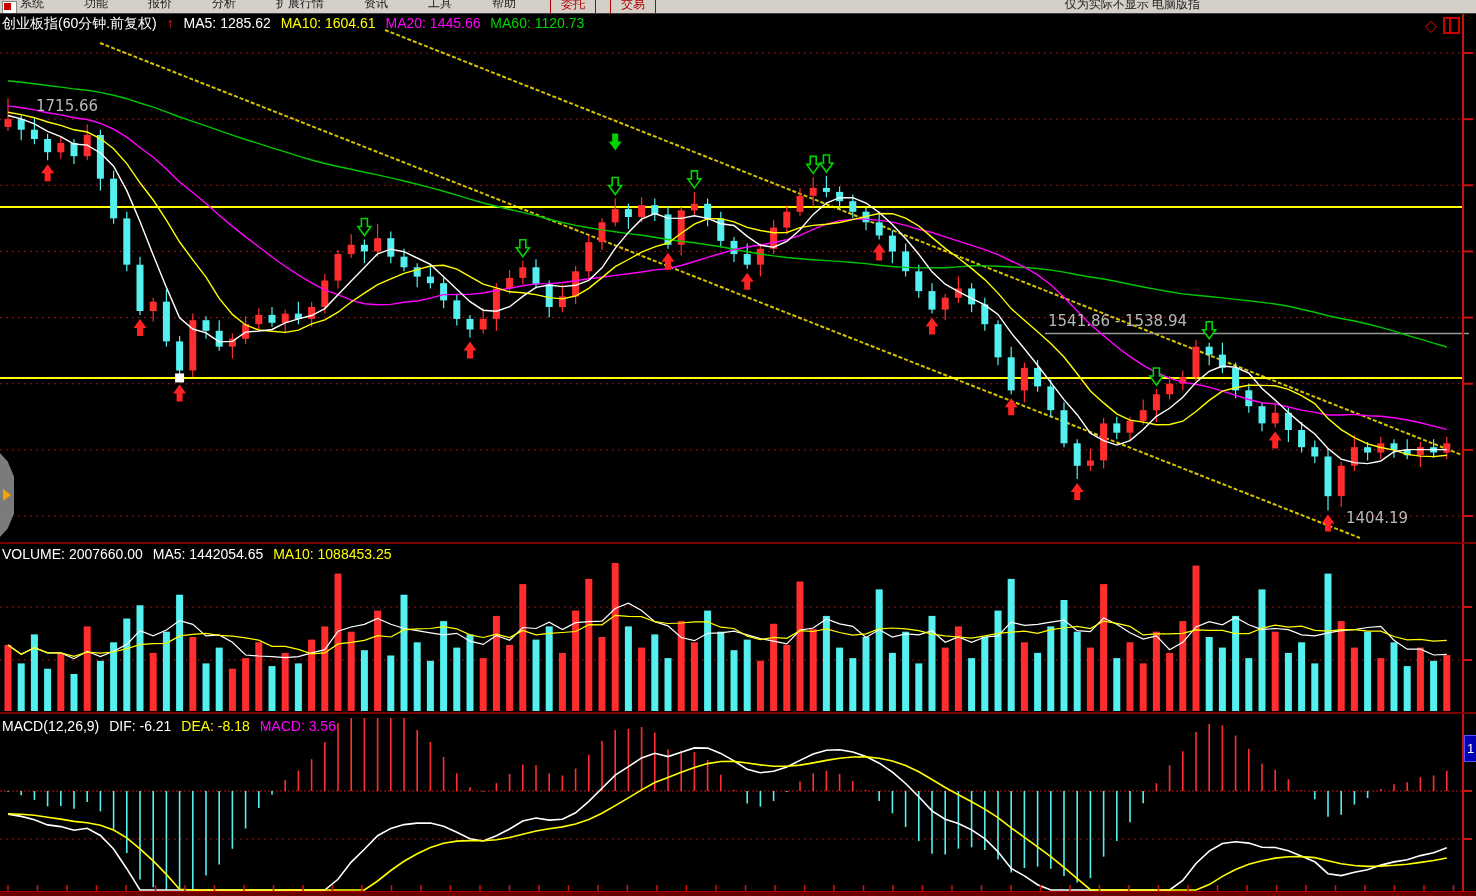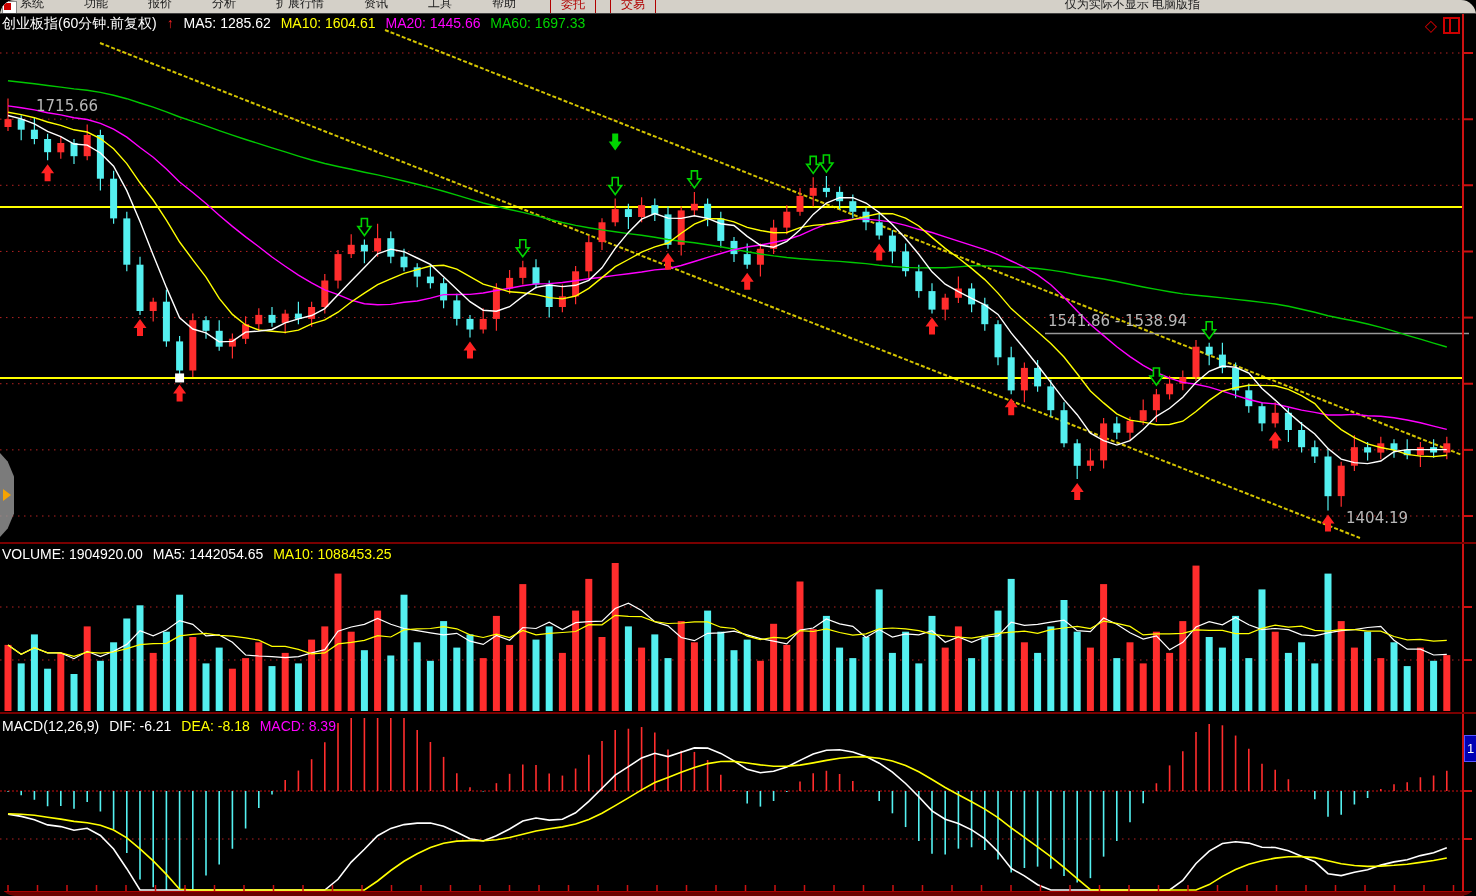--- a/index.html
+++ b/index.html
@@ -1,17 +1,17 @@
 <!DOCTYPE html>
 <html><head>
 <meta charset="utf-8">
 <style>
   html,body{margin:0;padding:0;background:#000;}
   #screen{position:relative;width:1476px;height:896px;background:#000;overflow:hidden;
-          font-family:"Liberation Sans","DejaVu Sans",sans-serif;border-radius:15px;}
+          font-family:"Liberation Sans","DejaVu Sans",sans-serif;}
   
   #menubar{position:absolute;left:0;top:0;width:1476px;height:13px;background:#d4d0c8;
            border-bottom:1px solid #404040;overflow:hidden;}
   #menurow{display:flex;align-items:flex-start;margin-top:-7px;font-size:12px;color:#1a1a1a;white-space:nowrap;}
   .menu-item{padding:2px 20px 0 20px;}
   .menu-item.red{color:#b00000;border:1px solid #b00000;background:#d4d0c8;padding:2px 10px 0 10px;margin-left:14px;}
   #menu-right{position:absolute;right:276px;top:-4px;font-size:12px;color:#222;}
   #menu-logo{position:absolute;left:2px;top:1px;width:13px;height:11px;background:#fff;border:1px solid #888;}
   #menu-logo div{width:7px;height:7px;background:#c00;margin:1px;}
   
@@ -62,21 +62,21 @@
       </div>
     <div id="menu-right">仅为实际不显示 电脑版指</div>
   </div>
 
   <div class="hdr" id="price-hdr">
     <span class="c-white">创业板指(60分钟.前复权)</span>
     <span class="c-red">↑</span>
     <span class="c-white">MA5: 1285.62</span>
     <span class="c-yellow">MA10: 1604.61</span>
     <span class="c-magenta">MA20: 1445.66</span>
-    <span class="c-green">MA60: 1697.33</span>
+    <span class="c-green">MA60: 1120.73</span>
   </div>
   <div id="hdr-icons">
     <span>◇</span>
     <div id="icon-panes">
         <div></div>
       </div>
   </div>
 
   <div id="chart-svg"><svg width="1476" height="882" viewBox="0 0 1476 882">
      <clipPath id="cpM">
@@ -631,30 +631,30 @@
         <line x1="1276.5" y1="871" x2="1276.5" y2="877" stroke="#cc1111" stroke-width="1.5"></line>
         <line x1="1306" y1="871" x2="1306" y2="877" stroke="#cc1111" stroke-width="1.5"></line>
         <line x1="1335.5" y1="871" x2="1335.5" y2="877" stroke="#cc1111" stroke-width="1.5"></line>
         <line x1="1365" y1="871" x2="1365" y2="877" stroke="#cc1111" stroke-width="1.5"></line>
         <line x1="1394.5" y1="871" x2="1394.5" y2="877" stroke="#cc1111" stroke-width="1.5"></line>
         <line x1="1424" y1="871" x2="1424" y2="877" stroke="#cc1111" stroke-width="1.5"></line>
         <line x1="1453.5" y1="871" x2="1453.5" y2="877" stroke="#cc1111" stroke-width="1.5"></line>
    </svg></div>
 
   <div class="hdr" id="vol-hdr">
-    <span class="c-white">VOLUME: 1904920.00</span>
+    <span class="c-white">VOLUME: 2007660.00</span>
     <span class="c-white">MA5: 1442054.65</span>
     <span class="c-yellow">MA10: 1088453.25</span>
   </div>
 
   <div class="hdr" id="macd-hdr">
     <span class="c-white">MACD(12,26,9)</span>
     <span class="c-white">DIF: -6.21</span>
     <span class="c-yellow">DEA: -8.18</span>
-    <span class="c-magenta">MACD: 8.39</span>
+    <span class="c-magenta">MACD: 3.56</span>
   </div>
 
   <div class="sep" style="top:542px"></div>
   <div class="sep" style="top:712px"></div>
   <div id="bottom-axis"></div>
 
   <div id="flyout">
     <div class="tri"></div>
   </div>
 

